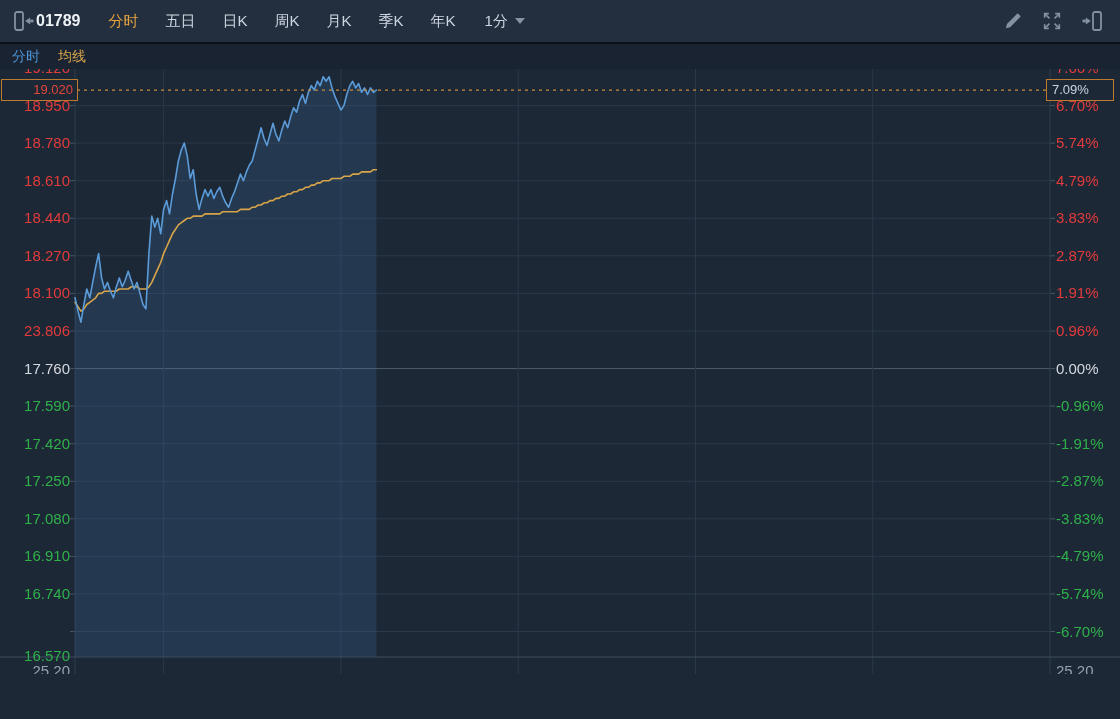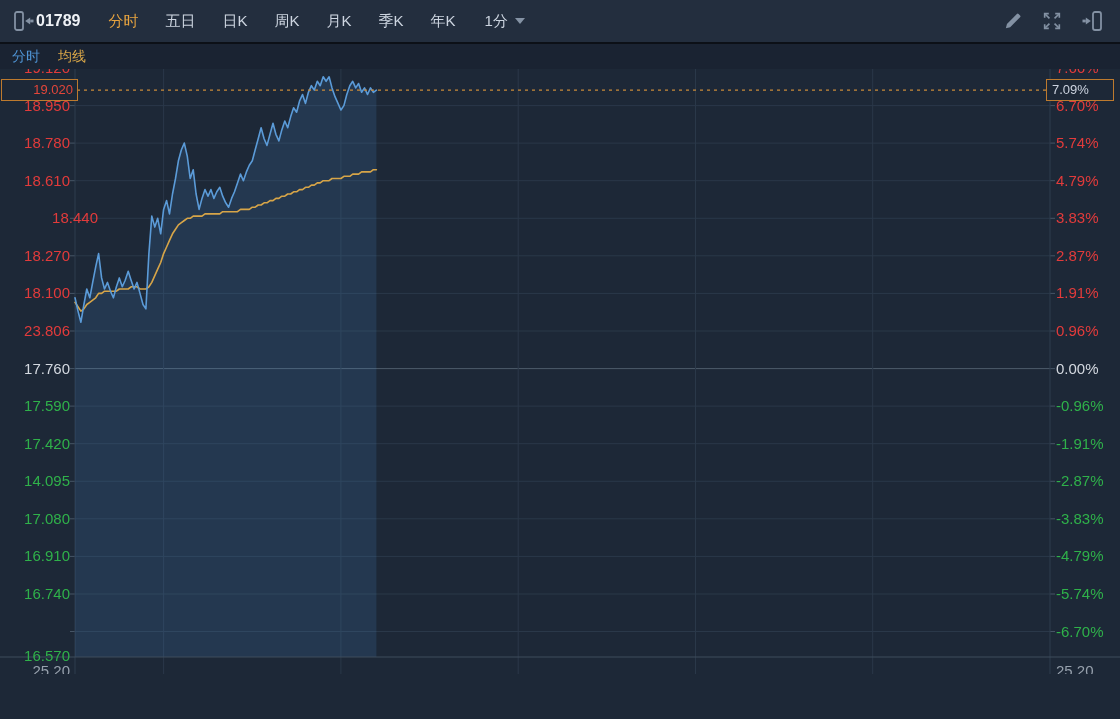--- a/index.html
+++ b/index.html
@@ -175,35 +175,35 @@
     <div class="vol-label left">25.20</div>
     <div class="vol-label right">25.20</div>
   <div class="axis-label left-lab tone-up" style="top: -10px;">19.120</div>
       <div class="axis-label right-lab tone-up" style="top: -10px;">7.66%</div>
       <div class="axis-label left-lab tone-up" style="top: 28px;">18.950</div>
       <div class="axis-label right-lab tone-up" style="top: 28px; text-align: right;">6.70%</div>
       <div class="axis-label left-lab tone-up" style="top: 65px;">18.780</div>
       <div class="axis-label right-lab tone-up" style="top: 65px;">5.74%</div>
       <div class="axis-label left-lab tone-up" style="top: 103px;">18.610</div>
       <div class="axis-label right-lab tone-up" style="top: 103px;">4.79%</div>
-      <div class="axis-label left-lab tone-up" style="top: 140px; padding-left: 28px;">18.440</div>
+      <div class="axis-label left-lab tone-up" style="top: 140px;">18.440</div>
       <div class="axis-label right-lab tone-up" style="top: 140px;">3.83%</div>
       <div class="axis-label left-lab tone-up" style="top: 178px;">18.270</div>
       <div class="axis-label right-lab tone-up" style="top: 178px;">2.87%</div>
       <div class="axis-label left-lab tone-up" style="top: 215px;">18.100</div>
       <div class="axis-label right-lab tone-up" style="top: 215px;">1.91%</div>
       <div class="axis-label left-lab tone-up" style="top: 253px;">23.806</div>
       <div class="axis-label right-lab tone-up" style="top: 253px;">0.96%</div>
       <div class="axis-label left-lab tone-flat" style="top: 291px;">17.760</div>
       <div class="axis-label right-lab tone-flat" style="top: 291px;">0.00%</div>
       <div class="axis-label left-lab tone-down" style="top: 328px;">17.590</div>
       <div class="axis-label right-lab tone-down" style="top: 328px;">-0.96%</div>
       <div class="axis-label left-lab tone-down" style="top: 366px;">17.420</div>
       <div class="axis-label right-lab tone-down" style="top: 366px;">-1.91%</div>
-      <div class="axis-label left-lab tone-down" style="top: 403px;">14.095</div>
+      <div class="axis-label left-lab tone-down" style="top: 403px;">17.250</div>
       <div class="axis-label right-lab tone-down" style="top: 403px;">-2.87%</div>
       <div class="axis-label left-lab tone-down" style="top: 441px;">17.080</div>
       <div class="axis-label right-lab tone-down" style="top: 441px;">-3.83%</div>
       <div class="axis-label left-lab tone-down" style="top: 478px;">16.910</div>
       <div class="axis-label right-lab tone-down" style="top: 478px;">-4.79%</div>
       <div class="axis-label left-lab tone-down" style="top: 516px;">16.740</div>
       <div class="axis-label right-lab tone-down" style="top: 516px;">-5.74%</div>
       <div class="axis-label left-lab tone-down" style="top: 578px;">16.570</div>
       <div class="axis-label right-lab tone-down" style="top: 554px;">-6.70%</div>
     </div>

